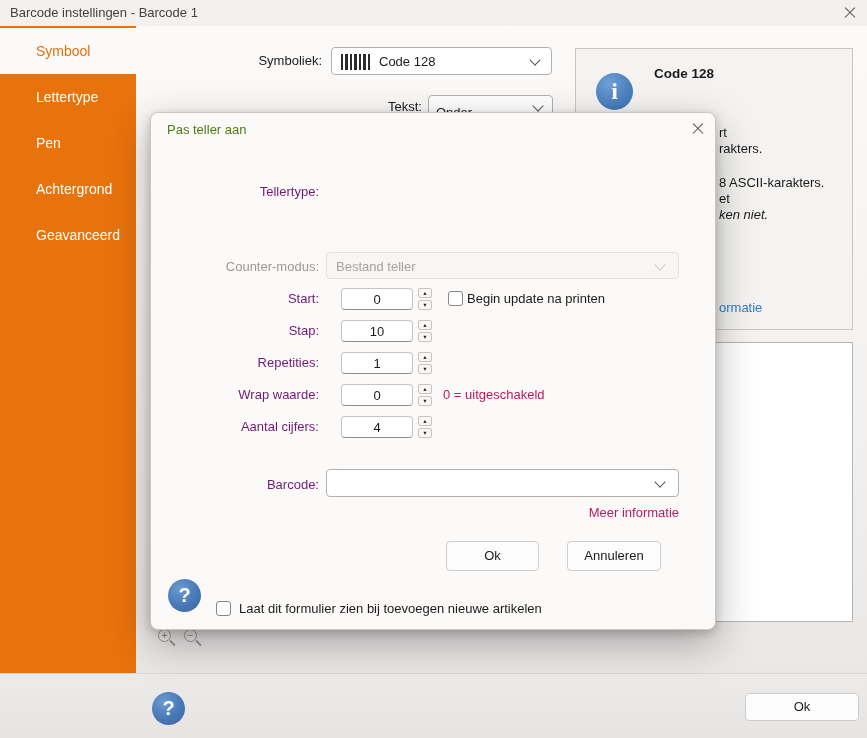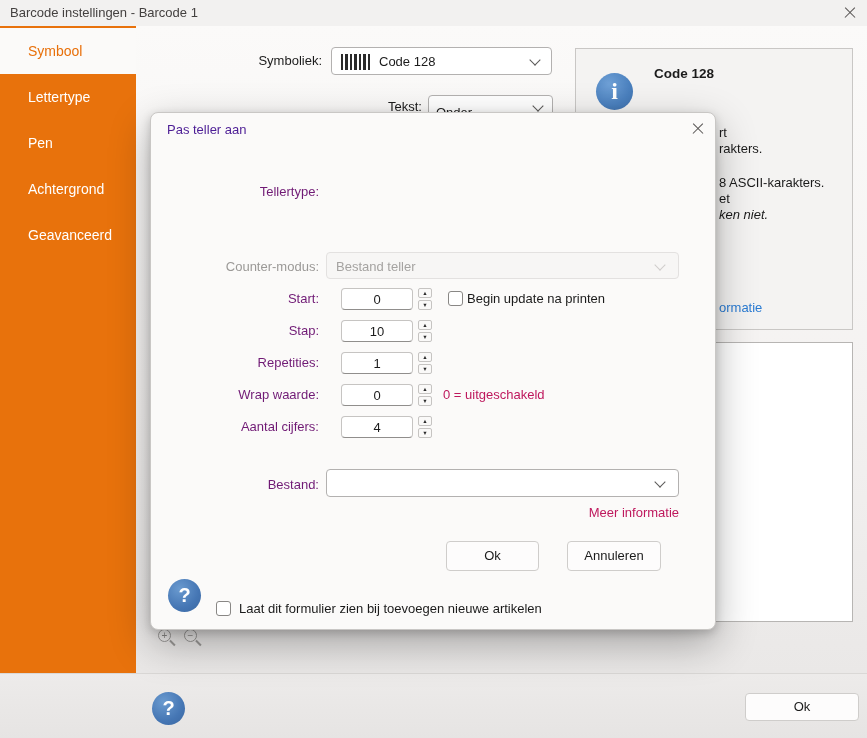--- a/index.html
+++ b/index.html
@@ -12,21 +12,21 @@
   .winclose{position:absolute;right:6px;top:4px;width:22px;height:18px;cursor:pointer;}
   .xglyph{position:absolute;left:50%;top:50%;width:12px;height:12px;transform:translate(-50%,-50%);}
   .xglyph::before,.xglyph::after{content:"";position:absolute;left:-1px;top:5px;width:14px;height:1.3px;background:#565352;}
   .xglyph::before{transform:rotate(45deg);} .xglyph::after{transform:rotate(-45deg);}
   
   .content{position:absolute;left:0;top:26px;width:867px;height:647px;
            background:linear-gradient(180deg,#FBFAF9 0%,#F4F2F1 55%,#EAE8E7 100%);}
   
   .sidebar{position:absolute;left:0;top:26px;width:136px;height:712px;background:#E8720C;}
   .sideitem{position:absolute;left:0;width:136px;height:46px;line-height:46px;
-            padding-left:28px;box-sizing:border-box;font-size:14px;color:#fff;cursor:pointer;}
+            padding-left:36px;box-sizing:border-box;font-size:14px;color:#fff;cursor:pointer;}
   .sideitem.sel{background:#FBFAF9;color:#E8700A;}
   
   .combo{position:absolute;background:#fff;border:1px solid #B3B1B0;border-radius:4px;
          box-sizing:border-box;cursor:pointer;}
   .combo .ctext{position:absolute;top:50%;transform:translateY(-50%);font-size:13px;color:#1B1B1B;white-space:nowrap;}
   .chev{position:absolute;width:7px;height:7px;border-right:1.4px solid #5B5958;
         border-bottom:1.4px solid #5B5958;transform:rotate(45deg);}
   .combo.disabled{background:#F7F6F5;border-color:#E3E1E0;cursor:default;}
   .combo.disabled .ctext{color:#A5A3A1;}
   .combo.disabled .chev{border-color:#CFCDCB;}
@@ -56,21 +56,21 @@
              background:linear-gradient(180deg,#EDEBEA,#E6E4E3);border-top:1px solid #DAD8D6;}
   .helpicon{position:absolute;width:33px;height:33px;border-radius:50%;
             background:radial-gradient(circle at 35% 30%,#6A9ACF,#4576B4 60%,#3A66A0);
             color:#fff;text-align:center;line-height:33px;font-weight:bold;font-size:20px;cursor:pointer;}
   .btn{position:absolute;background:#FDFCFC;border:1px solid #CFCDCB;border-radius:4px;
        box-sizing:border-box;text-align:center;font-size:13px;color:#1B1B1B;cursor:pointer;}
   
   .dialog{position:absolute;left:150px;top:112px;width:566px;height:518px;background:#FBFAF9;
           border:1px solid #C9C7C5;border-radius:8px;box-sizing:border-box;
           box-shadow:0 14px 40px rgba(0,0,0,.30),0 3px 10px rgba(0,0,0,.18);}
-  .dlgtitle{position:absolute;left:16px;top:9px;font-size:13px;color:#4c1d95;}
+  .dlgtitle{position:absolute;left:16px;top:9px;font-size:13px;color:#4d7c0f;}
   .dlgclose{position:absolute;left:536px;top:6px;width:22px;height:20px;cursor:pointer;}
   .flabel{position:absolute;left:10px;width:158px;text-align:right;font-size:13px;color:#701a75;white-space:nowrap;}
   .flabel.gray{color:#9B9997;}
   .numwrap{position:absolute;left:190px;width:72px;height:22px;}
   .numwrap input{width:72px;height:22px;box-sizing:border-box;border:1px solid #C6C4C2;
       border-bottom:1.6px solid #908E8C;border-radius:4px;background:#fff;text-align:center;
       font-family:"Liberation Sans",sans-serif;font-size:13px;color:#1B1B1B;padding:0;}
   .spin{position:absolute;left:267px;width:14px;height:10px;background:#FAF9F8;
         border:1px solid #C6C4C2;border-radius:2px;box-sizing:border-box;text-align:center;
         line-height:8px;font-size:5.5px;color:#2B2B2B;cursor:pointer;}
@@ -184,21 +184,21 @@
     <div class="spin" style="top:283px;">▼</div>
     <div class="hint" style="left:292px;top:274px;">0 = uitgeschakeld</div>
 
     <div class="flabel" style="top:306px;">Aantal cijfers:</div>
     <div class="numwrap" style="top:303px;">
       <input value="4" style="">
     </div>
     <div class="spin" style="top:303px;">▲</div>
     <div class="spin" style="top:315px;">▼</div>
 
-    <div class="flabel" style="top:364px;">Bestand:</div>
+    <div class="flabel" style="top:364px;">Barcode:</div>
     <div class="combo" style="left:175px;top:356px;width:353px;height:28px;">
       <span class="ctext" style="left:10px;"></span>
       <span class="chev" style="right:14px;top:8px;"></span>
     </div>
     <div class="hint" style="left:328px;top:392px;width:200px;text-align:right;">Meer informatie</div>
 
     <div class="btn" style="left:295px;top:428px;width:93px;height:30px;line-height:28px;">Ok</div>
     <div class="btn" style="left:416px;top:428px;width:94px;height:30px;line-height:28px;">Annuleren</div>
 
     <div class="helpicon" style="left:17px;top:466px;">?</div>

